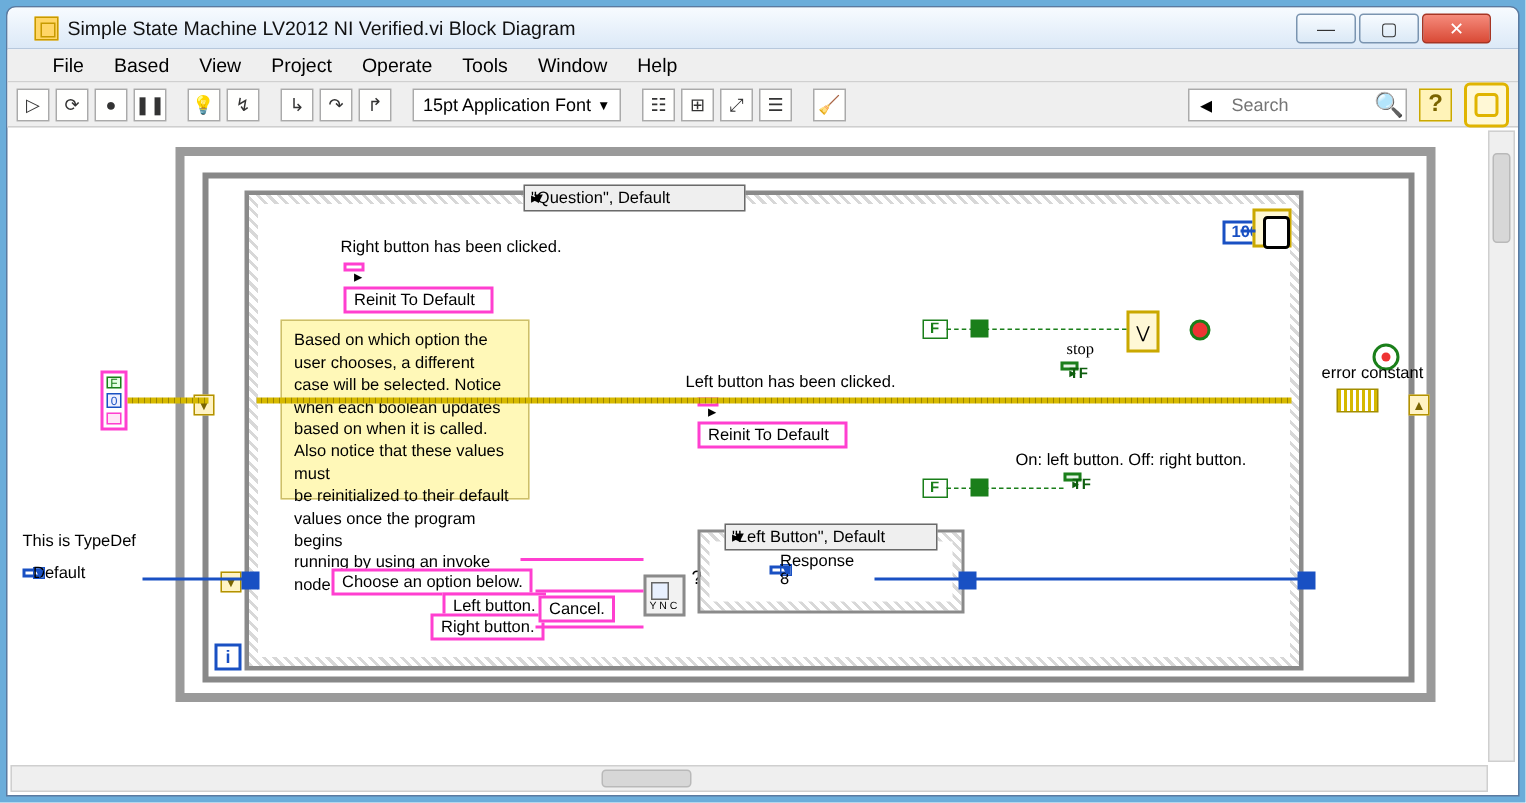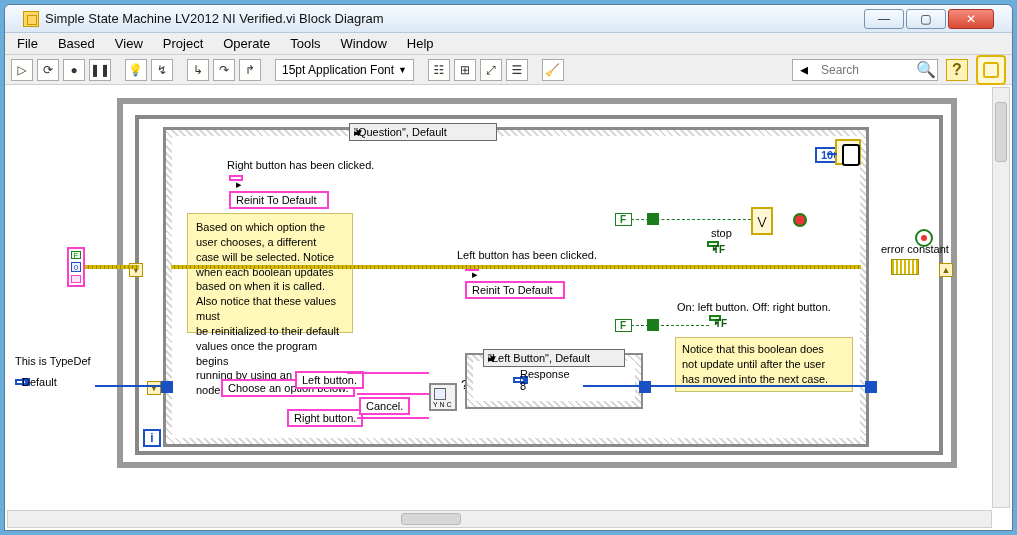--- a/index.html
+++ b/index.html
@@ -6,21 +6,21 @@
   html, body { margin:0; padding:0; }
   body { width:1017px; height:535px; background:#6badda; overflow:hidden; }
   .window { position:absolute; left:4px; top:4px; width:1009px; height:527px; background:#fff; border:1px solid #5a7aa0; border-radius:6px 6px 0 0; box-shadow:0 0 0 1px rgba(255,255,255,.6) inset; }
   .titlebar { height:28px; background:linear-gradient(#f7fbff,#dce9f7); border-bottom:1px solid #b7c8dc; display:flex; align-items:center; padding:0 18px; border-radius:6px 6px 0 0;}
   .titlebar .appicon { width:16px; height:16px; background:#ffd666; border:1px solid #c79a00; margin-right:6px; position:relative;}
   .titlebar .appicon:before{content:"";position:absolute;left:3px;top:3px;width:8px;height:8px;border:1px solid #c79a00;}
   .titlebar .title { font-size:13px; color:#111; flex:1; }
   .winbtns { display:flex; gap:2px; }
   .winbtn { width:40px; height:20px; border:1px solid #7a94b0; border-radius:3px; background:linear-gradient(#f7fbff,#dbe9f6); display:flex; align-items:center; justify-content:center; font-size:12px; color:#333;}
   .winbtn.close { background:linear-gradient(#f58b7c,#d94a36); border-color:#a63524; color:#fff; width:46px;}
-  .menubar { height:22px; background:#efefef; border-bottom:1px solid #d0d0d0; display:flex; align-items:center; padding:0 2px; font-size:13px;}
+  .menubar { height:22px; background:#efefef; border-bottom:1px solid #d0d0d0; display:flex; align-items:center; padding:0 20px; font-size:13px;}
   .menuitem { padding:2px 10px; cursor:default;}
   .toolbar { height:30px; background:#efefef; border-bottom:1px solid #cfcfcf; display:flex; align-items:center; padding:0 6px; gap:4px;}
   .tbtn { width:22px; height:22px; border:1px solid #aaa; background:#fffffe; display:flex; align-items:center; justify-content:center; font-size:12px; color:#333;}
   .tsep { width:6px; }
   .fontsel { height:22px; border:1px solid #aaa; background:#fff; display:flex; align-items:center; padding:0 6px; font-size:12px; gap:4px;}
   .fontsel .dd { font-size:9px;}
   .search { margin-left:auto; display:flex; align-items:center; height:22px; border:1px solid #aaa; background:#fff;}
   .search input { border:0; outline:0; font-size:12px; padding:0 6px; width:100px;}
   .search .sicon { width:22px; text-align:center;}
   .helpbtn { width:22px; height:22px; border:1px solid #caa800; background:#fff3b8; color:#7a6400; font-weight:bold; display:flex; align-items:center; justify-content:center; margin-left:4px;}
@@ -192,21 +192,21 @@
       </div>
       <div class="pinkinvoke" style="left:222px;top:104px;width:100px;">Reinit To Default</div>
 
       <div class="comment" style="left:180px;top:126px;width:166px;height:120px;white-space:pre-line;">Based on which option the user chooses, a different
 case will be selected.  Notice when each boolean updates
 based on when it is called.  Also notice that these values must
 be reinitialized to their default values once the program begins
 running by using an invoke node.</div>
 
       <div class="pinkbox" style="left:214px;top:292px;text-align:right;">Choose an option below.</div>
-      <div class="pinkbox" style="left:288px;top:284px;">Left button.</div>
+      <div class="pinkbox" style="left:288px;top:308px;">Left button.</div>
       <div class="pinkbox" style="left:280px;top:322px;">Right button.</div>
       <div class="pinkbox" style="left:352px;top:310px;text-align:center;">Cancel.</div>
       <div class="dlgicon" style="left:422px;top:296px;"></div>
       <div class="txt" style="left:454px;top:290px;font-size:13px;">?</div>
 
       <div class="freelabel" style="left:450px;top:162px;">Left button has been clicked.</div>
       <div class="pinkinvoke" style="left:458px;top:178px;">
           <span>▸</span>
         </div>
       <div class="pinkinvoke" style="left:458px;top:194px;width:100px;">Reinit To Default</div>
@@ -222,37 +222,34 @@
         <span>"Left Button", Default</span>
         <span class="arrow">▼</span>
         <span class="arrow">▸</span>
       </div>
       <div class="bluebox" style="left:506px;top:290px;">
         <span style="width:8px;height:8px;border:1px solid #1950c3;"></span>
         <span>Response 8</span>
         <span class="dd">▼</span>
       </div>
 
-      <div class="freelabel" style="left:704px;top:140px;">stop</div>
+      <div class="freelabel" style="left:704px;top:140px;font-family:Liberation Serif, serif;">stop</div>
       <div class="greendk" style="left:700px;top:154px;">
           <span style="font-size:8px;">▸</span>
           <span>TF</span>
         </div>
       <div class="selnode" style="left:744px;top:120px;">⋁</div>
       <div style="left:786px;top:126px;width:14px;height:14px;border:2px solid #1a7f1a;border-radius:50%;background:#e33;"></div>
 
       <div class="freelabel" style="left:670px;top:214px;">On: left button. Off: right button.</div>
       <div class="greendk" style="left:702px;top:228px;">
           <span style="font-size:8px;">▸</span>
           <span>TF</span>
         </div>
 
-      <div class="comment" style="left:668px;top:250px;width:178px;white-space:pre-line;padding:4px 6px;">Notice that this boolean does
-not update until after the user
-has moved into the next case.</div>
 
       <div class="numconst" style="left:796px;top:60px;margin-left:12px;">100</div>
       <div class="waiticon" style="left:828px;top:52px;"></div>
 
       <div class="freelabel" style="left:874px;top:156px;">error constant</div>
       <div class="errconst" style="left:884px;top:172px;"></div>
 
       <div class="tunnel" style="left:154px;top:294px;"></div>
       <div class="tunnel green" style="left:640px;top:126px;"></div>
       <div class="tunnel green" style="left:640px;top:232px;"></div>

